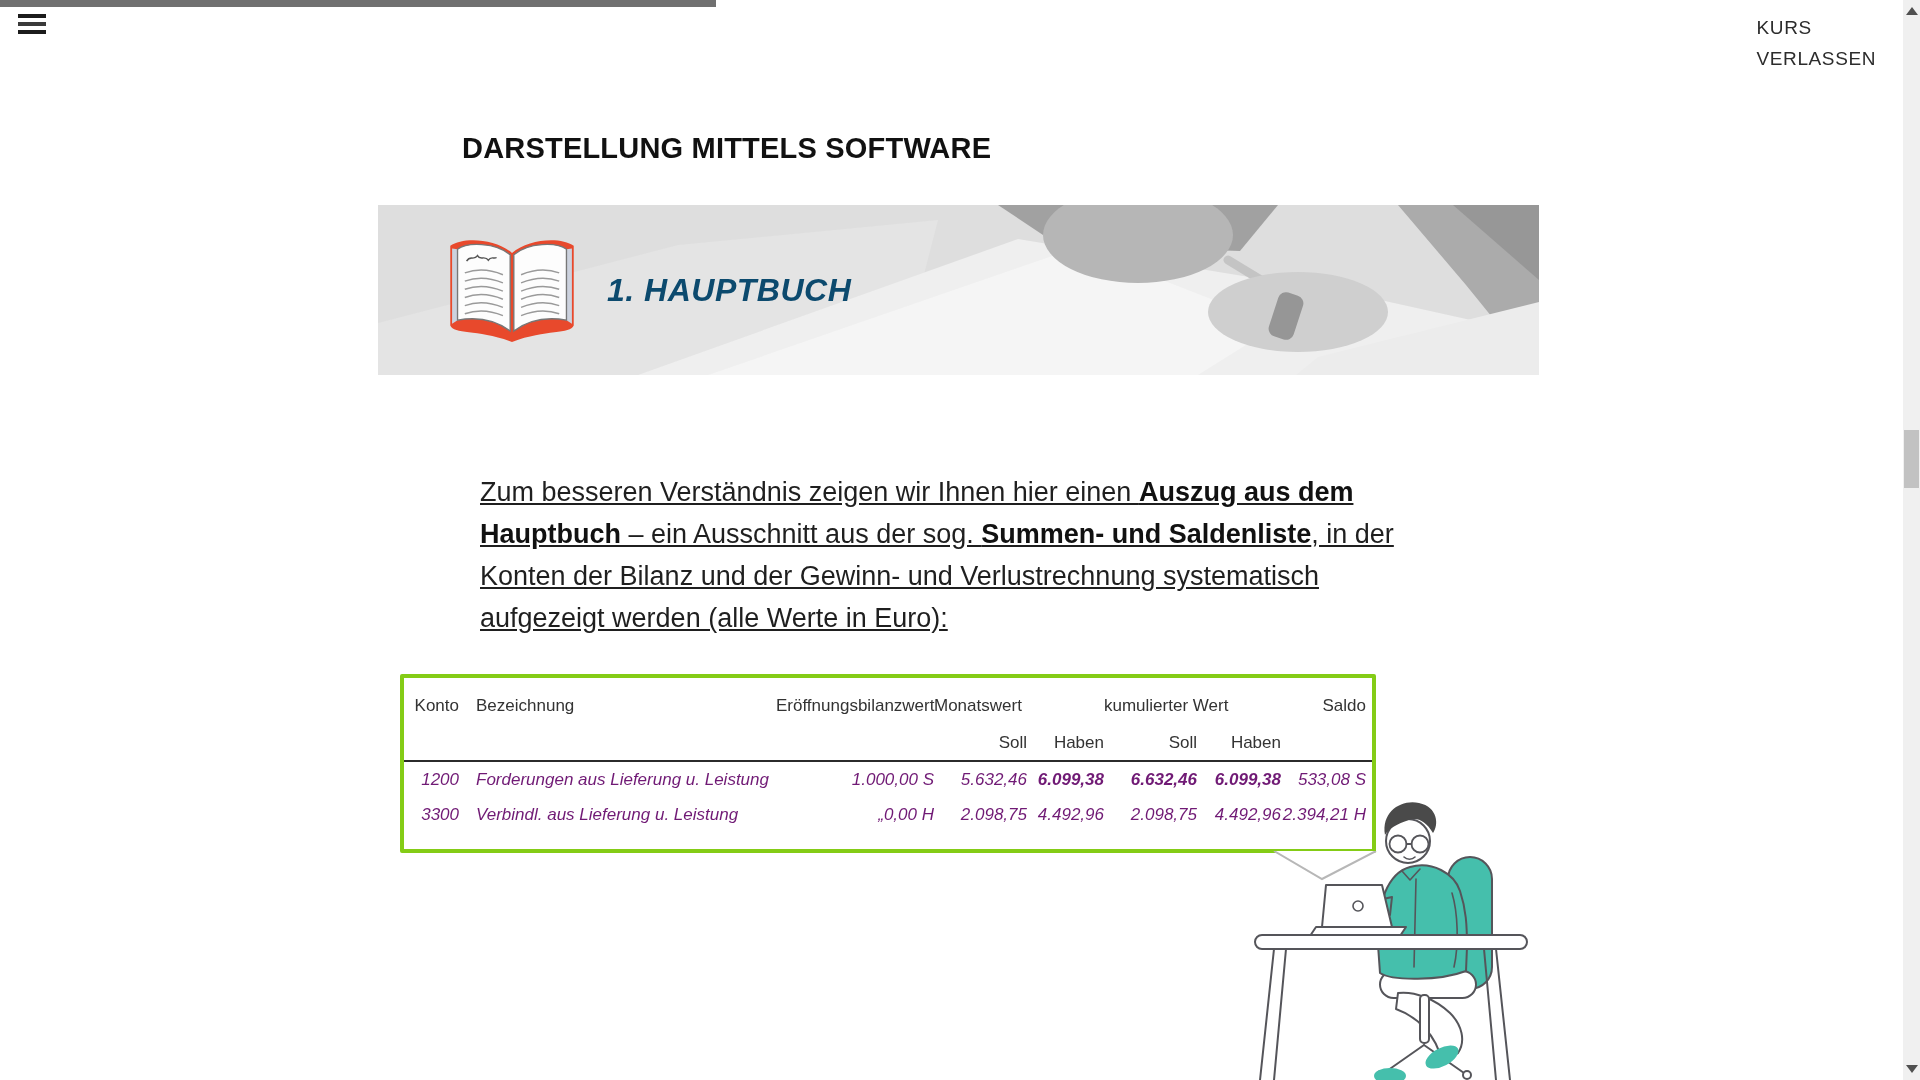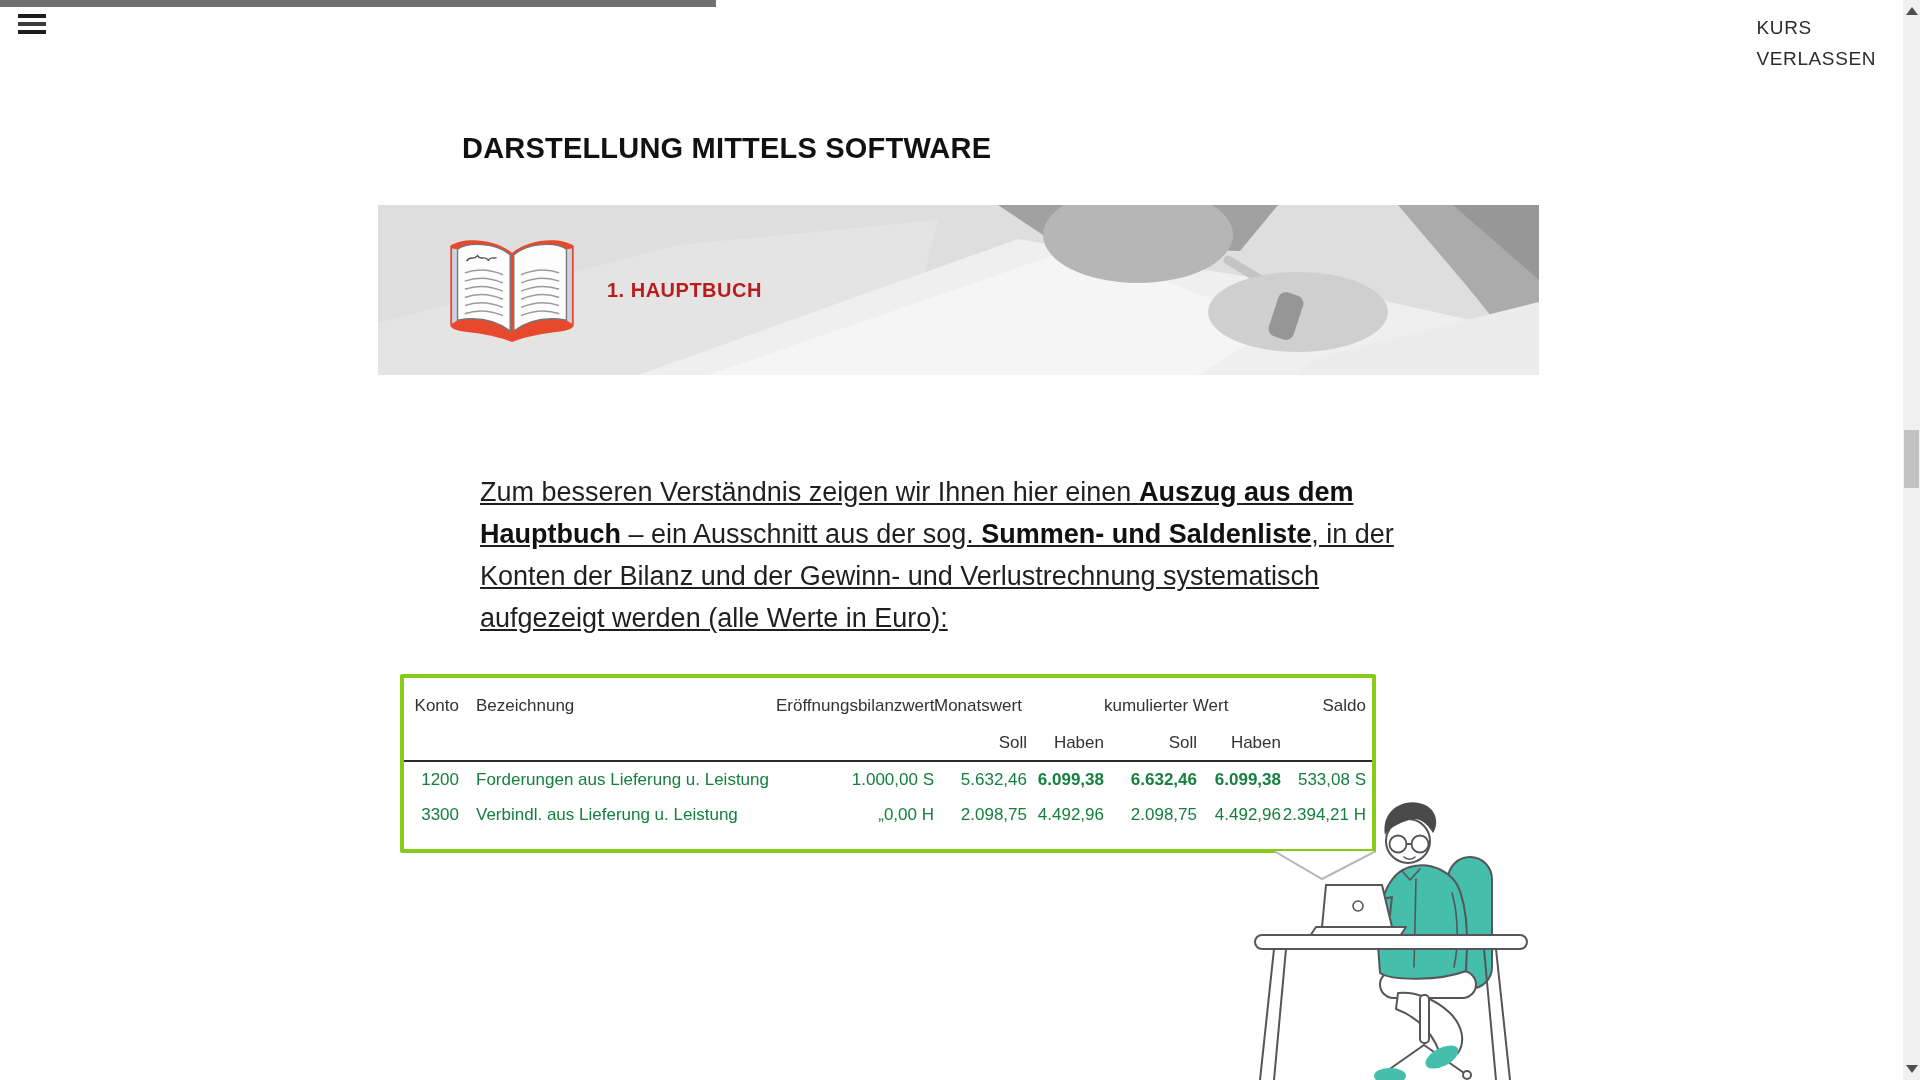--- a/index.html
+++ b/index.html
@@ -20,35 +20,35 @@
             color:#2c2c2c;letter-spacing:.6px;cursor:pointer;}
 
   
   #page-title{left:462px;top:92px;font-size:29px;font-weight:700;color:#111;letter-spacing:.2px;margin-top:40px;}
 
   
   #banner{left:378px;top:205px;width:1161px;height:170px;overflow:hidden;background:#d8d8d8;}
   #banner-art{position:absolute;left:0;top:0;}
   #book-icon{position:absolute;left:60px;top:28px;}
   #banner-title{position:absolute;left:229px;top:0;height:170px;display:flex;align-items:center;
-                font-size:20px;font-weight:700;color:#b91c1c;letter-spacing:.5px;}
+                font-size:32px;font-weight:700;color:#0c4a6e;letter-spacing:.5px;font-style:italic;}
 
   
   #intro{left:480px;top:444px;width:940px;font-size:27px;line-height:42px;color:#1f1f1f;text-decoration:underline;}
   #intro strong{font-weight:700;color:#111;}
 
   
   #bubble{left:400px;top:674px;width:976px;height:179px;background:#fff;
           border:4px solid #84cc16;border-radius:2px;box-sizing:border-box;padding-top:8px;}
   #bubble-tail{left:1272px;top:851px;}
   .lt-grid{display:grid;grid-template-columns:55px 317px 158px 93px 77px 93px 84px 85px;
            align-items:center;font-size:17px;color:#333;}
   #lt-head1{height:40px;}
   #lt-head2{height:34px;border-bottom:2px solid #2b2b2b;}
-  .lt-row{height:35px;color:#15803d;}
+  .lt-row{height:35px;color:#701a75;font-style:italic;}
   .c-r{text-align:right;}
   .c-l{text-align:left;padding-left:17px;}
   .span2{grid-column:span 2;text-align:left;}
   .b{font-weight:700;}
 
   
   #scrollbar{right:0;top:0;width:17px;height:1080px;background:#f0f0f0;}
   #scroll-up{position:absolute;top:7px;left:3px;width:0;height:0;cursor:pointer;
              border-left:6px solid transparent;border-right:6px solid transparent;
              border-bottom:8px solid #505050;}

